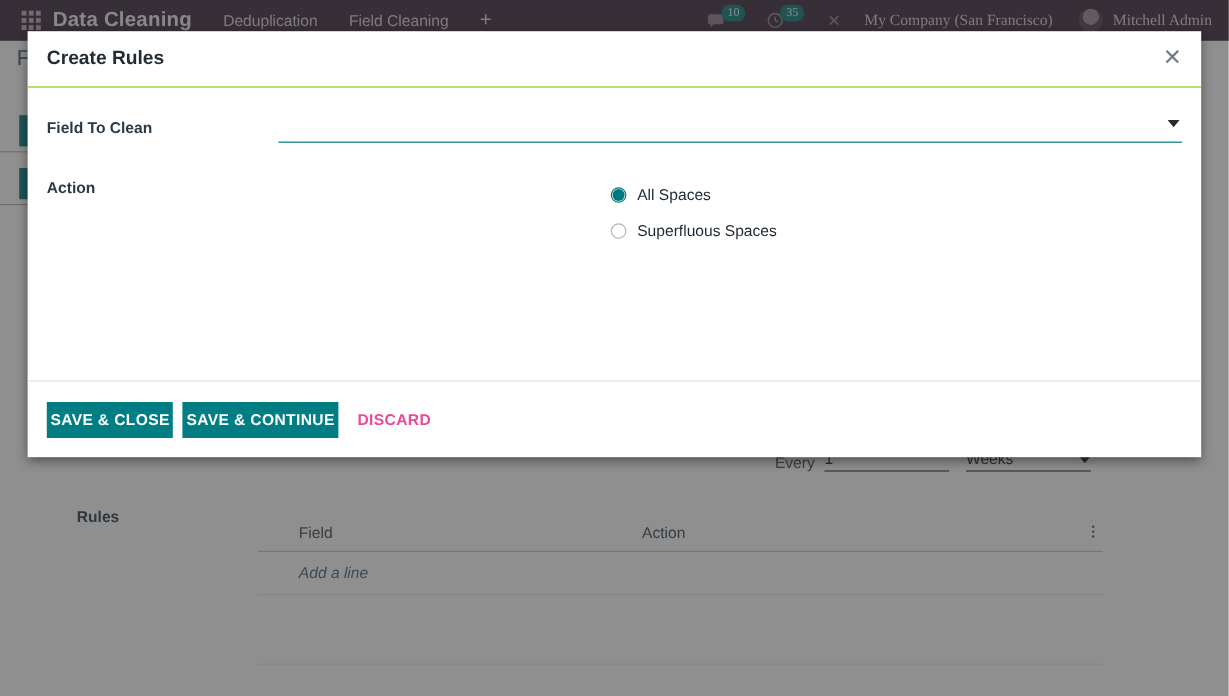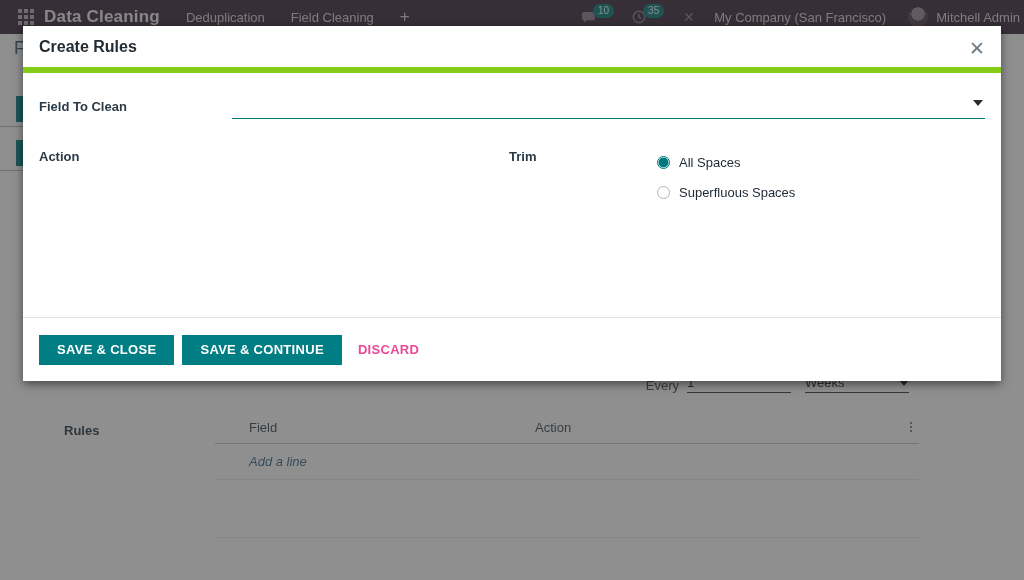--- a/index.html
+++ b/index.html
@@ -22,21 +22,21 @@
     color: #e5dce5;
     font-size: 13px;
   }
   .apps-grid { width: 16px; height: 16px; margin: 0 10px 0 18px; display: grid;
     grid-template-columns: repeat(3, 4px); grid-template-rows: repeat(3, 4px); gap: 2px; }
   .apps-grid i { display: block; width: 4px; height: 4px; background: #bcaebc; }
   .brand { font-size: 17px; font-weight: bold; color: #f3eef3; margin-right: 26px; letter-spacing: .2px; }
   .nav-item { margin-right: 26px; font-size: 13px; color: #ddd2dd; white-space: nowrap; }
   .nav-plus { font-size: 17px; color: #ddd2dd; margin-right: 26px; }
   .nav-spacer { flex: 1; }
-  .nav-right { display: flex; align-items: center; margin-right: 4px; }
+  .nav-right { display: flex; align-items: center; margin-right: 14px; font-family: Liberation Serif, serif; }
   .nav-ic { position: relative; margin-right: 18px; color: #cfc2cf; font-size: 13px; display:flex; align-items:center; }
   .badge {
     background: #0b7c7c; color: #e9fbfb; border-radius: 9px;
     font-size: 10px; line-height: 14px; padding: 0 5px; min-width: 18px; text-align: center;
     margin-left: -3px; position: relative; top: -6px;
   }
   .company { margin-right: 22px; color: #ddd2dd; font-size: 13px; white-space: nowrap; }
   .avatar { width: 20px; height: 20px; border-radius: 50%;
     background: radial-gradient(circle at 50% 35%, #9d8a95 0 40%, #54404f 41% 100%);
     margin-right: 8px; }
@@ -53,39 +53,39 @@
   .sheet { position: absolute; left: 33px; top: 62px; width: 960px; height: 518px; background: #ffffff; }
   .every-row { position: absolute; right: 84px; top: 313px; display: flex; align-items: flex-end; font-size: 13px; color: #333; }
   .every-label { margin-right: 8px; color: #4b4b5a; }
   .field-ul { border-bottom: 1px solid #3a3a3a; min-width: 104px; padding-bottom: 2px; color: #1f2933; }
   .sel-ul { border-bottom: 1px solid #3a3a3a; min-width: 104px; margin-left: 14px; padding-bottom: 2px;
     display: flex; justify-content: space-between; align-items: center; color: #1f2933; }
   .caret-dn { width: 0; height: 0; border-left: 5px solid transparent; border-right: 5px solid transparent;
     border-top: 6px solid #2b2b2b; margin-left: 8px; }
 
   .rules-label { position: absolute; left: 31px; top: 361px; font-size: 13px; font-weight: bold; color: #2b3a47; }
-  .rules-table { position: absolute; left: 182px; top: 358px; width: 704px; }
+  .rules-table { position: absolute; left: 182px; top: 374px; width: 704px; }
   .rt-head { display: flex; border-bottom: 1px solid #c8c8c8; padding-bottom: 8px; font-size: 13px; color: #3a4a57; }
   .rt-head .c-field { width: 320px; padding-left: 34px; }
   .rt-head .c-action { flex: 1; }
   .rt-dots { width: 16px; text-align: center; color: #46565f; font-size: 14px; line-height: 10px; letter-spacing: 0; }
   .rt-dots b { display:block; width:2px; height:2px; background:#46565f; margin:2px auto; border-radius:50%; }
   .rt-add { padding: 10px 0 10px 34px; font-size: 13px; color: #3f6a85; border-bottom: 1px solid #e6e6e6; font-style: italic; }
   .rt-empty { height: 58px; border-bottom: 1px solid #ececec; }
 
   
   .overlay { position: absolute; inset: 0; background: rgba(51,51,51,0.55); }
 
   .modal {
     position: absolute; left: 23px; top: 26px; width: 978px; height: 355px;
     background: #ffffff; box-shadow: 0 3px 9px rgba(0,0,0,.5);
     display: flex; flex-direction: column;
   }
   .modal-header {
-    height: 47px; border-bottom: 6px solid #84cc16;
+    height: 47px; border-bottom: 1px solid #84cc16;
     display: flex; align-items: center; padding: 0 14px 0 16px; position: relative;
   }
   .modal-title { font-size: 16px; font-weight: bold; color: #242c33; }
   .modal-close {
     position: absolute; right: 14px; top: 11px; width: 24px; height: 24px;
     background: none; border: none; font-size: 19px; line-height: 20px; color: #6d7c86; cursor: pointer;
   }
   .modal-body { flex: 1; padding: 22px 16px 10px 16px; position: relative; }
 
   .form-row { display: flex; align-items: flex-start; margin-bottom: 0; }
@@ -107,21 +107,21 @@
     margin-right: 9px; flex: 0 0 auto; position: relative; }
   .rd.on { border: 1px solid #00787f; background: #fff; }
   .rd.on::after { content: ""; position: absolute; left: 2px; top: 2px; width: 7px; height: 7px;
     border-radius: 50%; background: #00787f; box-shadow: 0 0 0 1.5px #00787f; }
   .rlabel { white-space: nowrap; }
 
   .modal-footer {
     height: 64px; border-top: 1px solid #e2e2e2; display: flex; align-items: center; padding: 0 16px;
   }
   .btn-primary {
-    background: #017e84; color: #ffffff; border: none; height: 30px; padding: 0 18px;
+    background: #017e84; color: #ffffff; border: none; height: 30px; padding: 0 3px;
     font-size: 13px; font-weight: bold; letter-spacing: .3px; cursor: pointer; margin-right: 8px;
     font-family: "Liberation Sans", sans-serif;
   }
   .btn-link {
     background: none; border: none; color: #ec4899; font-size: 13px; font-weight: bold;
     letter-spacing: .3px; cursor: pointer; padding: 0 8px; font-family: "Liberation Sans", sans-serif;
   }
 </style>
 </head>
 <body>
@@ -230,21 +230,20 @@
         </div>
       </div>
 
       <div class="action-grid">
 
         <div class="col-left">
           <div class="lbl">Action</div>
         </div>
 
         <div class="col-right">
-          <div class="lbl">Trim</div>
           <div class="radio-list">
             <label class="radio-item">
               <span class="rd on"></span>
               <span class="rlabel">All Spaces</span>
             </label>
             <label class="radio-item">
               <span class="rd"></span>
               <span class="rlabel">Superfluous Spaces</span>
             </label>
           </div>

